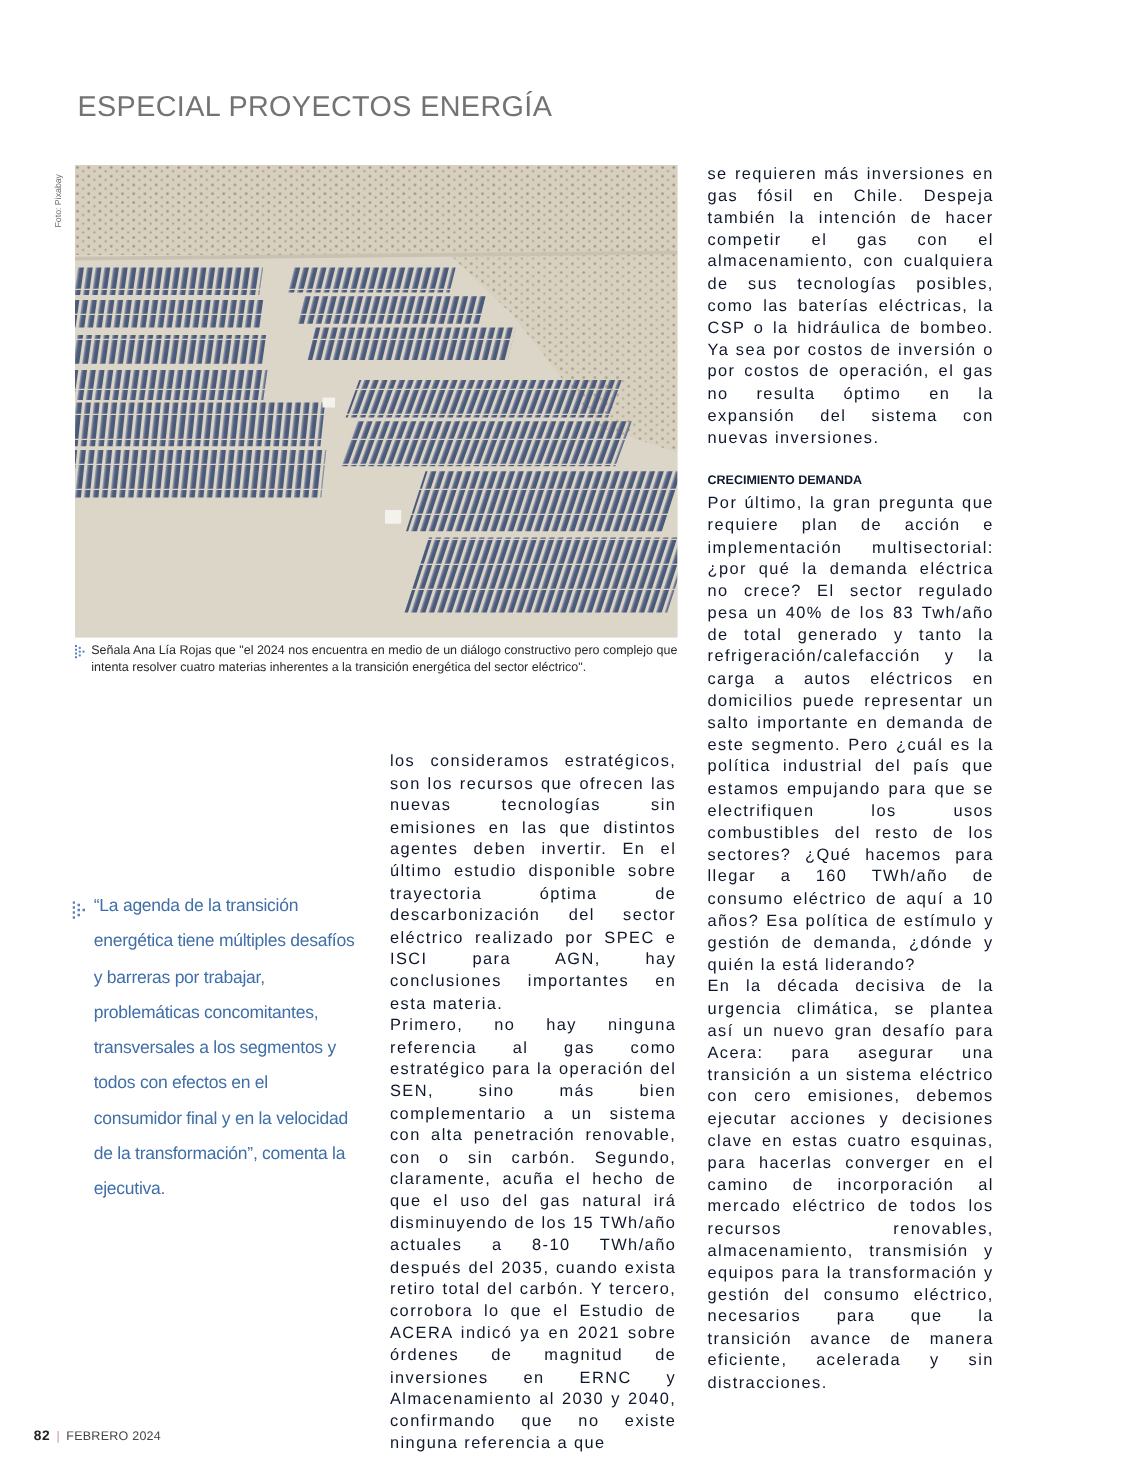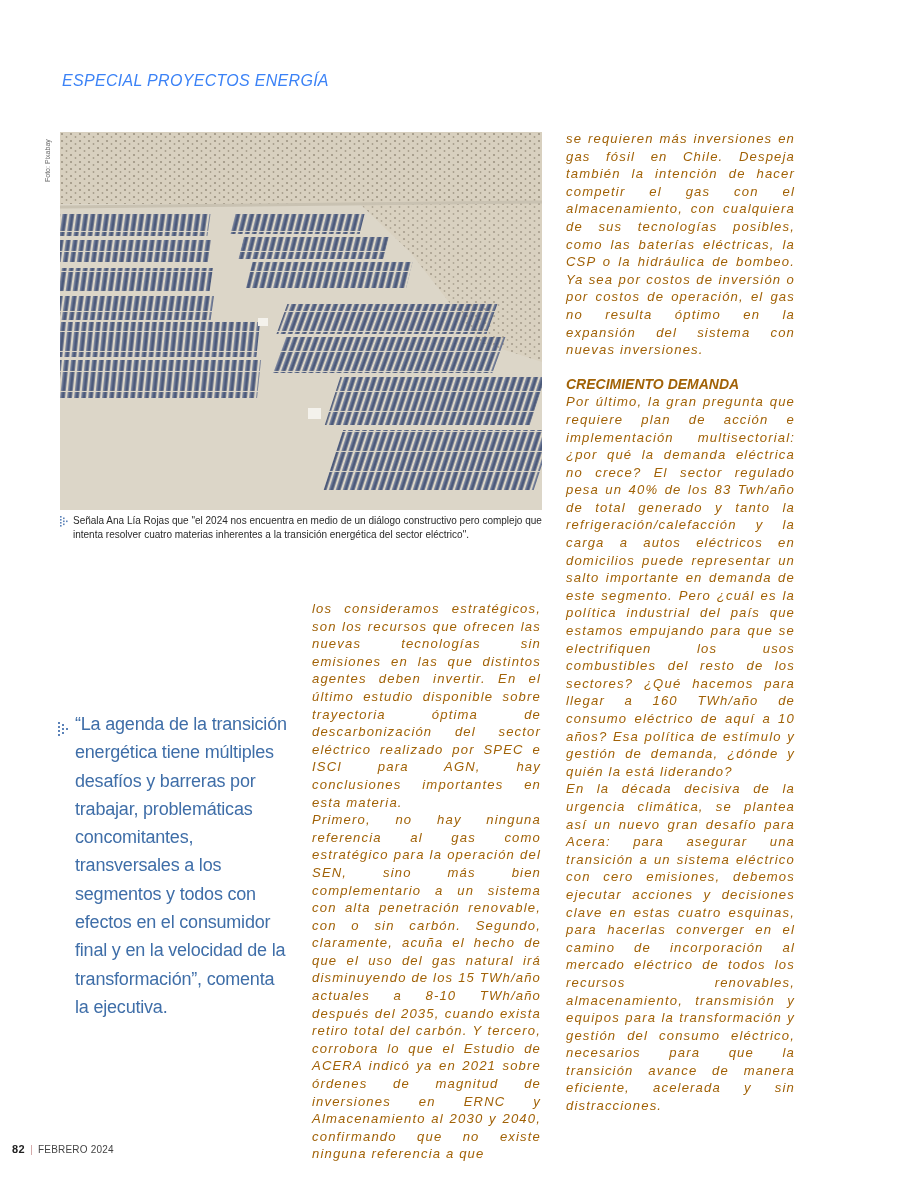--- a/index.html
+++ b/index.html
@@ -1,31 +1,31 @@
 <!DOCTYPE html>
 <html><head>
   <meta charset="utf-8">
   <style>
     html, body { margin: 0; padding: 0; background: #ffffff; }
     body { width: 900px; height: 1182px; position: relative; overflow: hidden; font-family: "Liberation Sans", sans-serif; color: #222; }
-    .section-title { position: absolute; left: 62px; top: 72px; font-family: "Liberation Sans", sans-serif; font-size: 16px; color: #3b82f6; letter-spacing: 0.3px; font-weight: normal; font-style: italic; }
+    .section-title { position: absolute; left: 62px; top: 72px; font-family: "Liberation Sans", sans-serif; font-size: 23px; color: #737373; letter-spacing: 0.3px; font-weight: normal; }
     .photo-credit { position: absolute; left: 44px; top: 132px; width: 12px; height: 50px; }
     .photo-credit span { position: absolute; left: 0; top: 50px; transform: rotate(-90deg); transform-origin: left top; font-size: 7px; color: #666; white-space: nowrap; }
     .photo { position: absolute; left: 60px; top: 132px; width: 482px; height: 378px; overflow: hidden; background: #d9d2c2; }
     .photo svg { display: block; }
     .caption { position: absolute; left: 60px; top: 514px; width: 484px; font-size: 10px; line-height: 14px; color: #2a2a2a; padding-left: 13px; box-sizing: border-box; }
     .caption .bullet { position: absolute; left: 0; top: 2px; }
-    .pullquote { position: absolute; left: 58px; top: 710px; width: 230px; font-family: "Liberation Sans", sans-serif; font-size: 18px; line-height: 28.3px; color: #3f6ea8; padding-left: 17px; box-sizing: border-box; letter-spacing: -0.2px; }
+    .pullquote { position: absolute; left: 58px; top: 710px; width: 230px; font-family: "Liberation Sans", sans-serif; font-size: 14px; line-height: 28.3px; color: #3f6ea8; padding-left: 17px; box-sizing: border-box; letter-spacing: -0.2px; }
     .pullquote .bullet { position: absolute; left: 0; top: 7px; }
-    .col { position: absolute; font-size: 13.1px; line-height: 17.6px; color: #a16207; text-align: justify; letter-spacing: 1.15px; font-style: italic; }
+    .col { position: absolute; font-size: 13.1px; line-height: 17.6px; color: #0f172a; text-align: justify; letter-spacing: 1.15px; }
     .col p { margin: 0; }
     .col-mid { left: 312px; top: 600px; width: 229px; }
     .col-right { left: 566px; top: 130px; width: 229px; }
-    .subhead { font-weight: bold; letter-spacing: 0; font-size: 14px; margin-top: 17px !important; }
-    .footer { position: absolute; left: 12px; top: 1143px; font-size: 10px; color: #444; letter-spacing: 0.2px; }
+    .subhead { font-weight: bold; letter-spacing: 0; font-size: 10px; margin-top: 17px !important; }
+    .footer { position: absolute; left: 27px; top: 1143px; font-size: 10px; color: #444; letter-spacing: 0.2px; }
     .footer .page-num { font-weight: bold; color: #222; font-size: 11px; letter-spacing: 0.5px; }
     .footer .sep { color: #c99; margin: 0 2px; }
   </style>
 </head>
 <body>
 
 <div class="section-title">ESPECIAL PROYECTOS ENERGÍA</div>
 
 <div class="photo-credit">
   <span>Foto: Pixabay</span>

